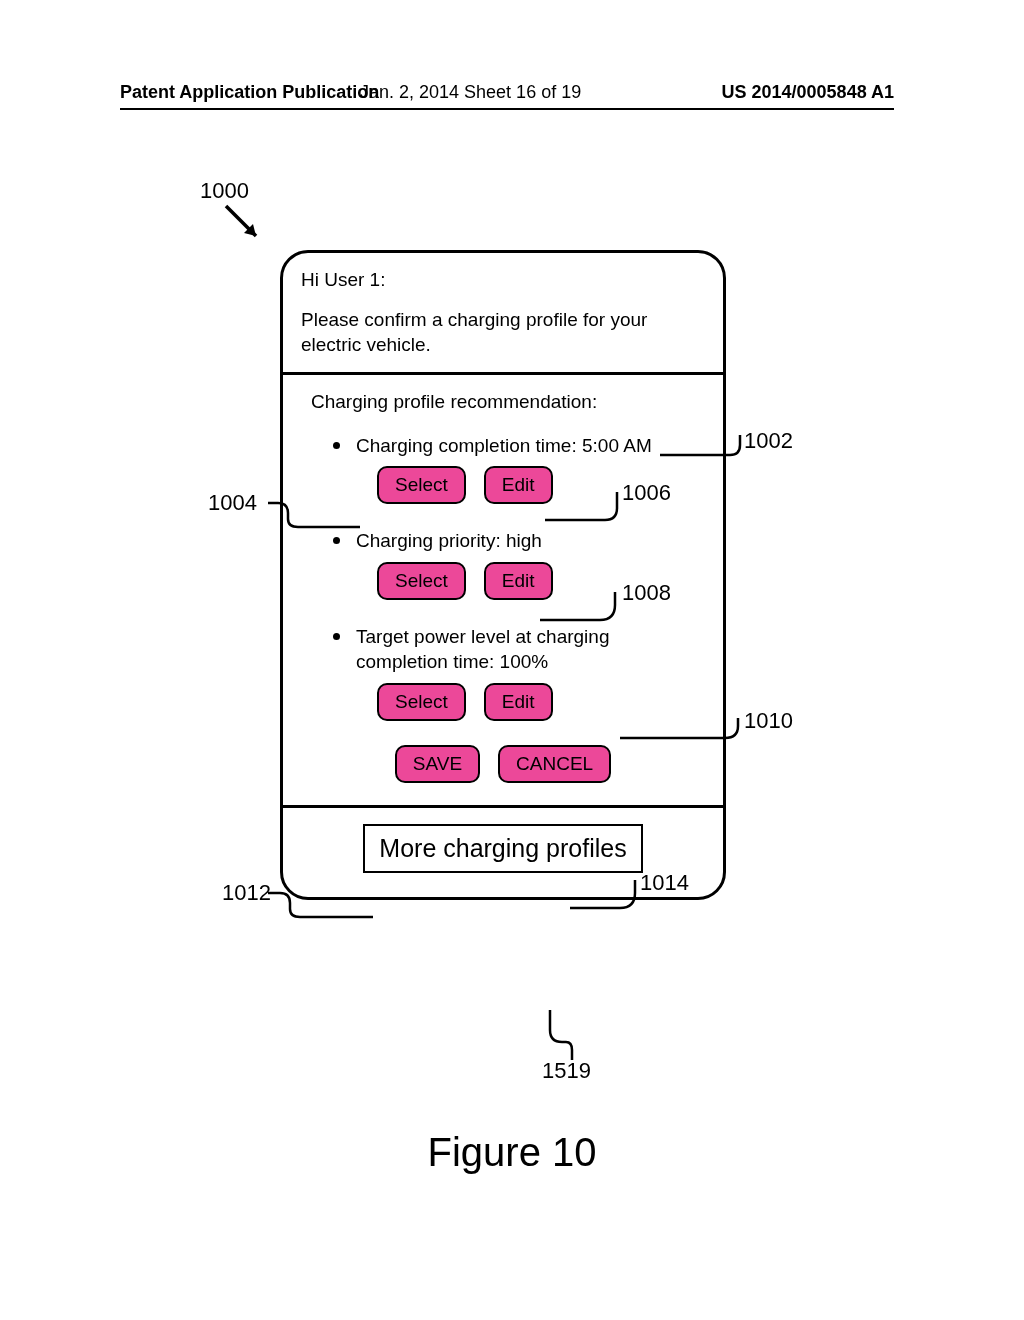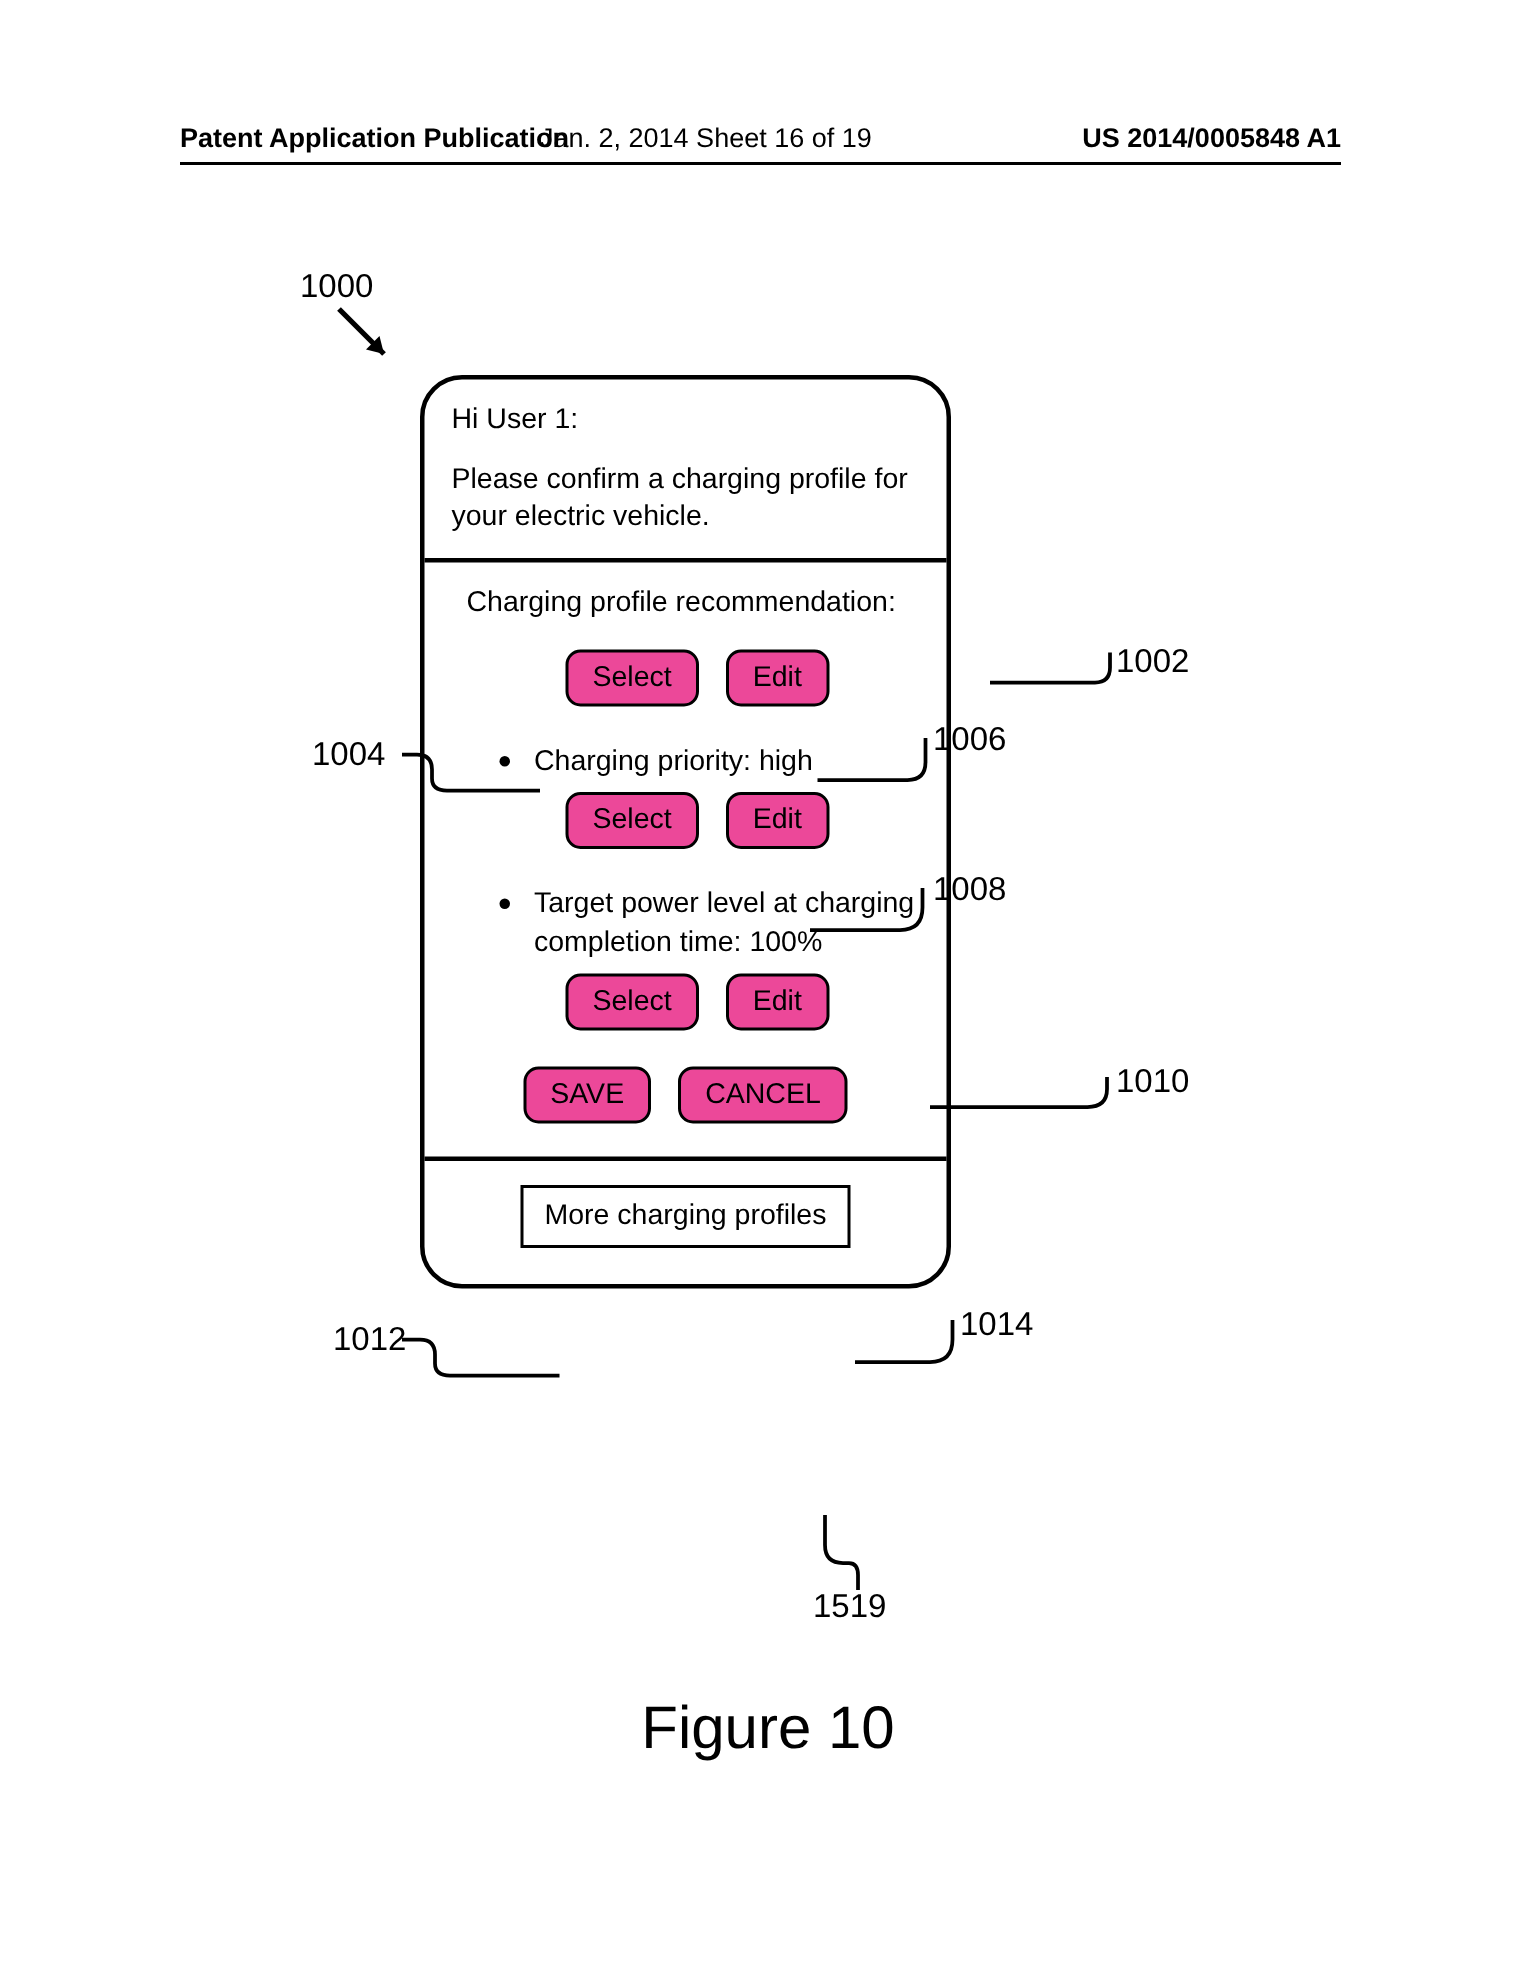--- a/index.html
+++ b/index.html
@@ -49,21 +49,21 @@
       position: absolute;
       top: 200px;
       left: 220px;
       width: 50px;
       height: 50px;
     }
     .device {
       position: absolute;
       top: 250px;
       left: 280px;
-      width: 354px;
+      width: 446px;
       border: 3px solid #000;
       border-radius: 28px;
       background: #fff;
     }
     .sec {
       padding: 14px 18px 14px 18px;
       font-size: 19px;
       line-height: 1.35;
     }
     .sec + .sec { border-top: 3px solid #000; }
@@ -95,21 +95,21 @@
       font-size: 19px;
       background: #ec4899;
       cursor: pointer;
       font-family: inherit;
     }
     .more-row { display:flex; justify-content:center; padding:6px 0 10px; }
     .more-btn {
       border: 2.5px solid #000;
       border-radius: 0;
       padding: 8px 14px;
-      font-size: 19px;
+      font-size: 25px;
       background: #fff;
       cursor: pointer;
       font-family: inherit;
     }
     .caption {
       position: absolute;
       top: 1130px;
       left: 0; right: 0;
       text-align: center;
       font-size: 40px;
@@ -137,20 +137,24 @@
 
 <div class="device">
   <div class="sec">
     <div class="greet">Hi User 1:</div>
     <div>Please confirm a charging profile for your electric vehicle.</div>
   </div>
 
   <div class="sec">
     <div class="rec-head">Charging profile recommendation:</div>
 
+    <div class="bullet-row">
+      <div class="bullet-dot"></div>
+      <div class="bullet-text">Charging completion time: 5:00 AM</div>
+    </div>
     <div class="btn-row">
       <button class="btn">Select</button>
       <button class="btn">Edit</button>
     </div>
 
     <div class="bullet-row">
       <div class="bullet-dot"></div>
       <div class="bullet-text">Charging priority: high</div>
     </div>
     <div class="btn-row">

